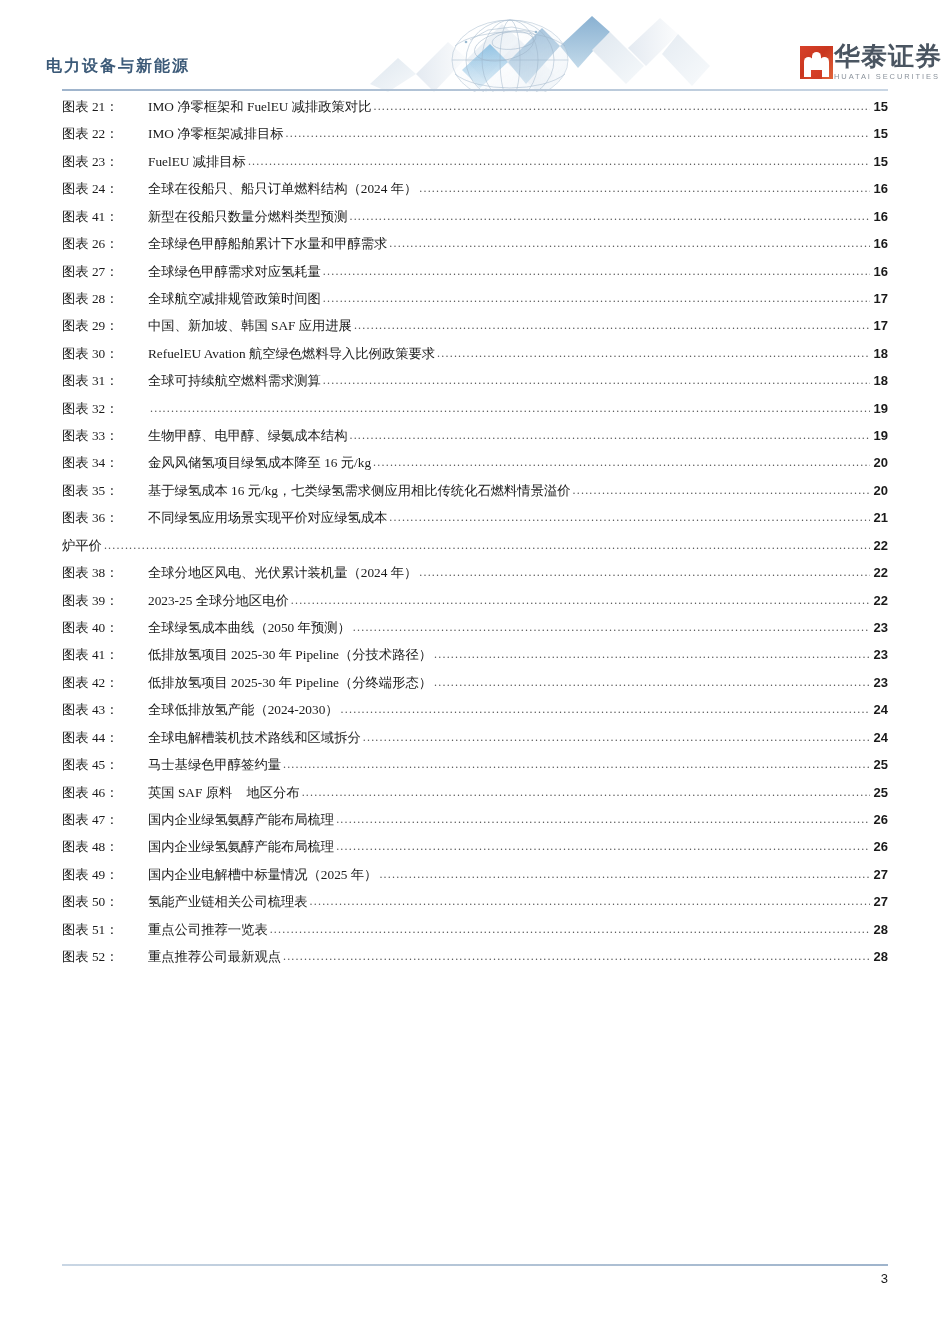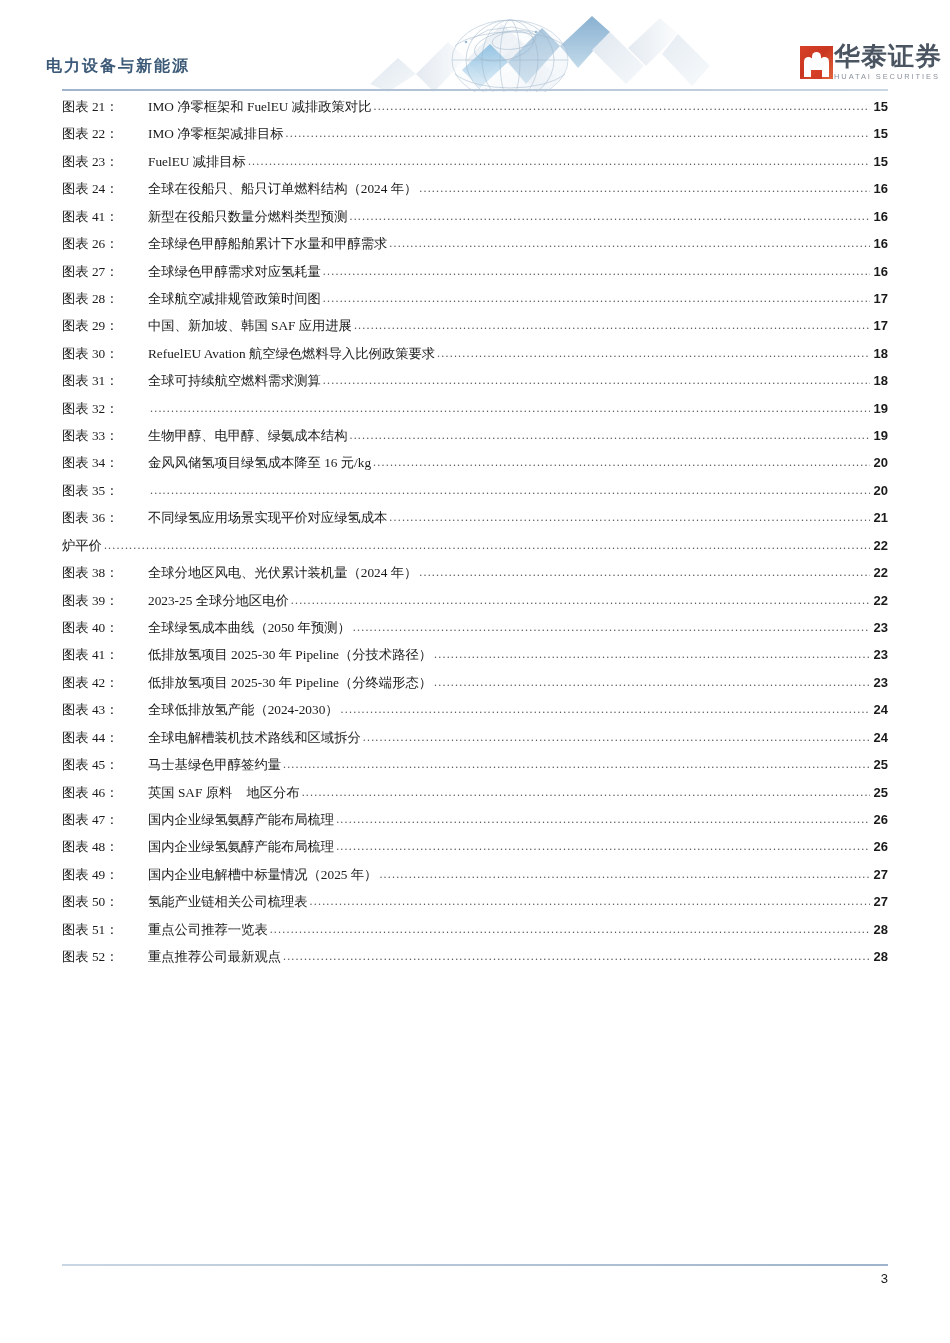--- a/index.html
+++ b/index.html
@@ -371,20 +371,21 @@
       <div class="toc-line">
         <span class="toc-label">图表 34：</span>
         <span class="toc-title">金风风储氢项目绿氢成本降至 16 元/kg</span>
         <span class="toc-dots">................................................................................................................................................................................................................................................................................................................................................................................................................</span>
         <span class="toc-page">20</span>
       </div>
     </div>
     <div class="toc-entry">
       <div class="toc-line">
         <span class="toc-label">图表 35：</span>
+        <span class="toc-title">基于绿氢成本 16 元/kg，七类绿氢需求侧应用相比传统化石燃料情景溢价</span>
         <span class="toc-dots">................................................................................................................................................................................................................................................................................................................................................................................................................</span>
         <span class="toc-page">20</span>
       </div>
     </div>
     <div class="toc-entry">
       <div class="toc-line">
         <span class="toc-label">图表 36：</span>
         <span class="toc-title">不同绿氢应用场景实现平价对应绿氢成本</span>
         <span class="toc-dots">................................................................................................................................................................................................................................................................................................................................................................................................................</span>
         <span class="toc-page">21</span>

